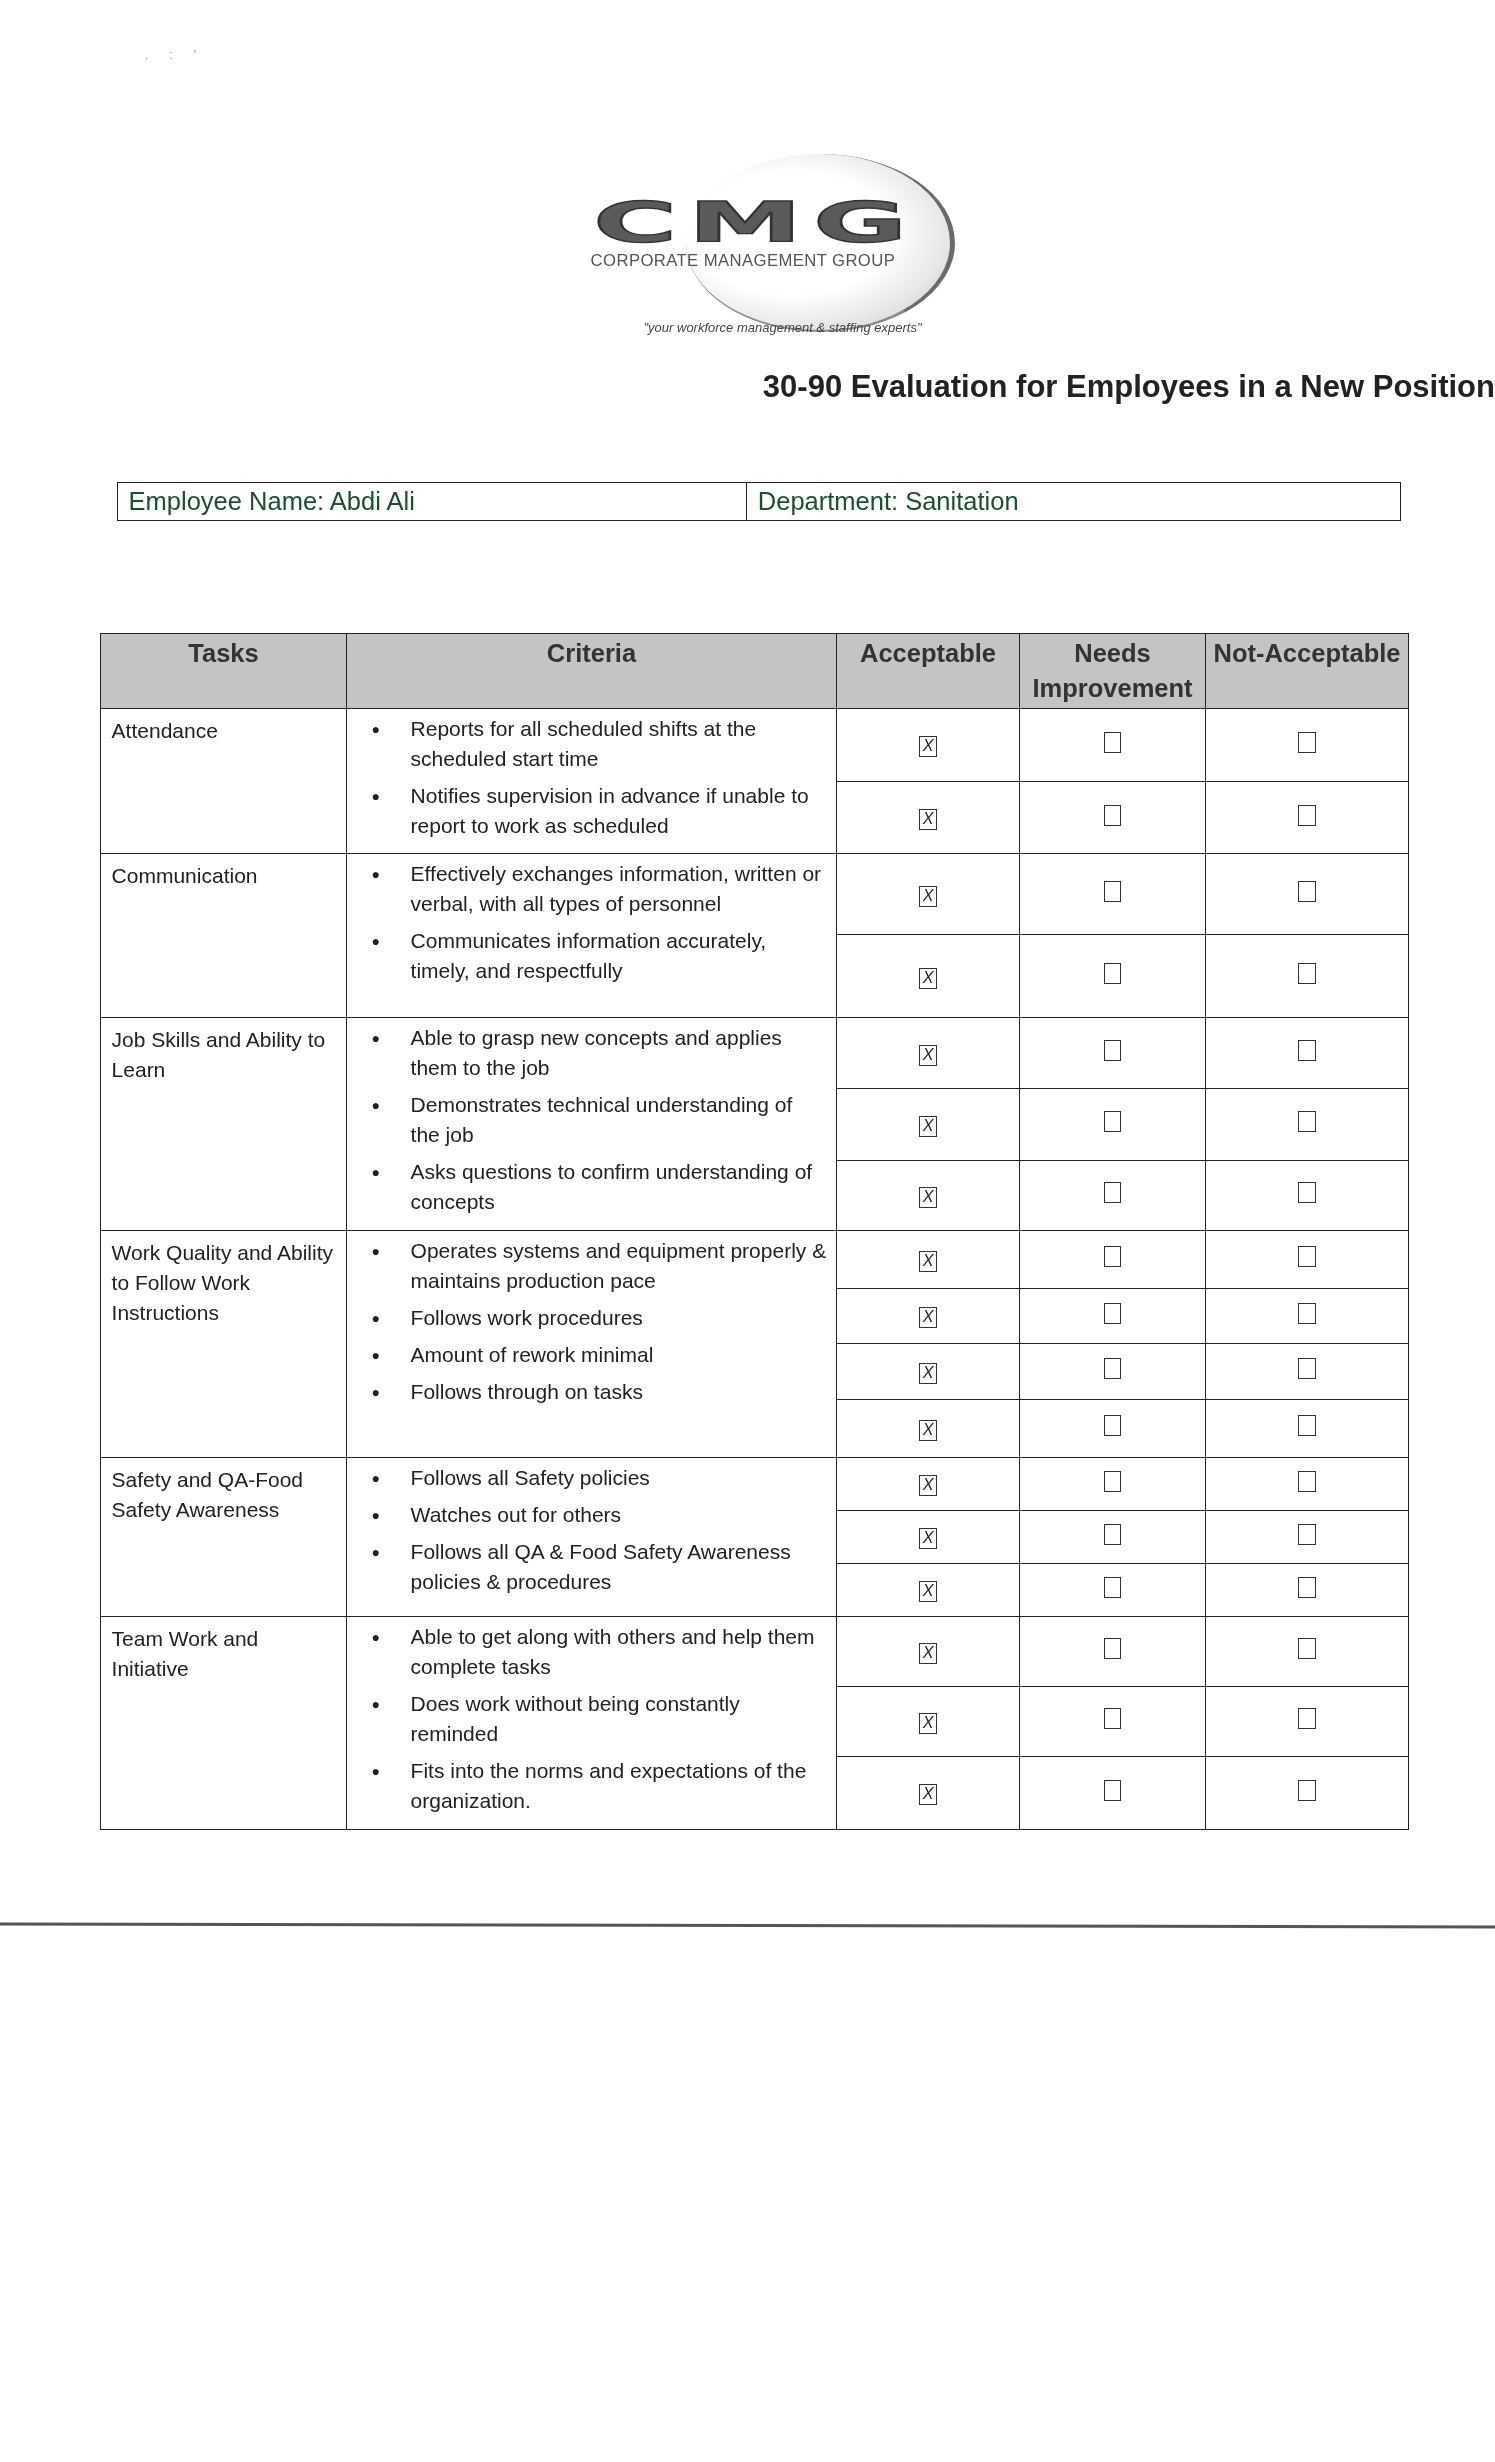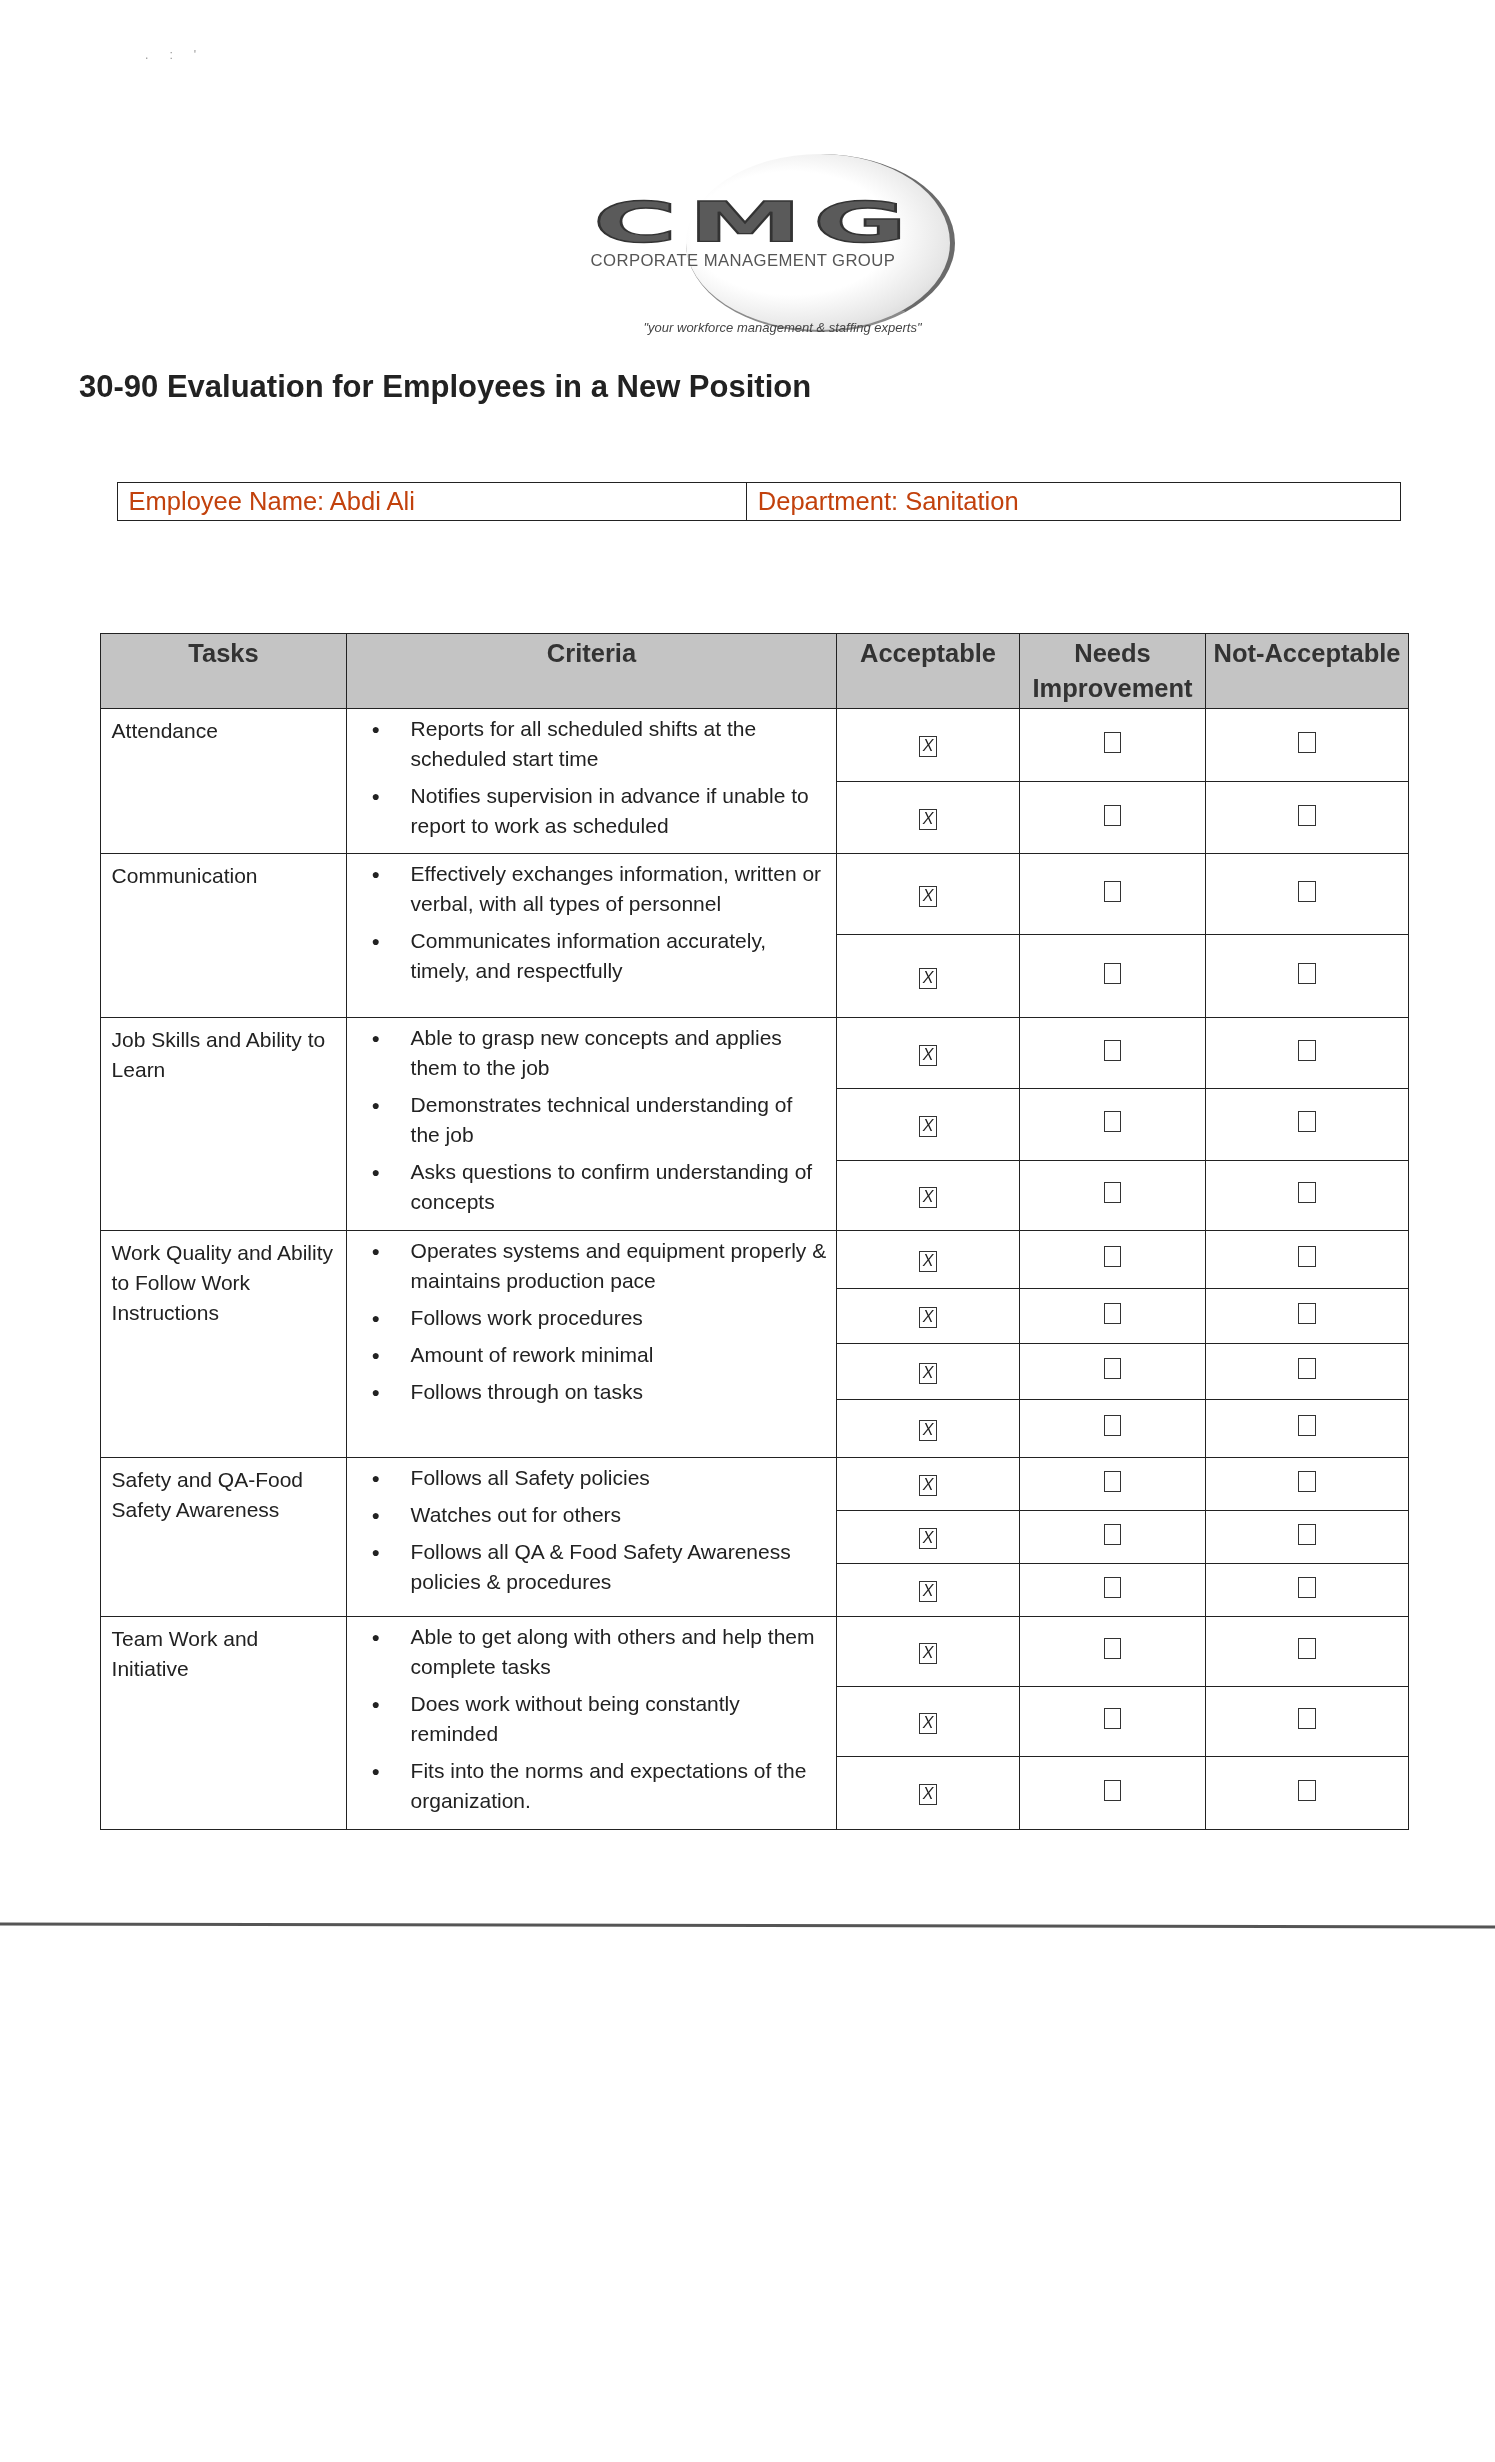--- a/index.html
+++ b/index.html
@@ -8,23 +8,23 @@
   .specks { position:absolute; left:145px; top:48px; font-size:12.3px; color:#999; letter-spacing:8.8px; }
   .logo { position:absolute; left:580px; top:154px; width:369px; height:189px; }
   .logo .swoosh { position:absolute; left:106px; top:0; width:264px; height:176px; border-radius:50%;
         background:radial-gradient(ellipse at 40% 45%, #fff 45%, #e6e6e6 70%, #bdbdbd 100%);
         border-right:5.3px solid #6a6a6a; border-bottom:2.6px solid #8a8a8a; }
   .logo .mark { position:absolute; left:13px; top:40px; font-family:"DejaVu Sans", sans-serif; font-weight:bold;
         font-size:74px; letter-spacing:7px; color:#5a5a5a; line-height:1; transform:scaleX(1.55) scaleY(0.75); transform-origin:left top;
         -webkit-text-stroke:1.8px #333; }
   .logo .company { position:absolute; left:10.6px; top:97px; font-size:16.7px; letter-spacing:0.4px; color:#555; }
   .tagline { position:absolute; left:0; width:1495px; top:320px; text-align:center; font-size:13px; font-style:italic; color:#444; padding-left:70px; box-sizing:border-box; }
-  .title { position:absolute; left:0; width:1495px; top:369px; text-align:left; font-size:31px; font-weight:bold; color:#222; padding-left:79px; box-sizing:border-box; }
+  .title { position:absolute; left:0; width:1495px; top:369px; text-align:right; font-size:31px; font-weight:bold; color:#222; padding-left:79px; box-sizing:border-box; }
   .info { position:absolute; left:117px; top:482px; width:1284px; border-collapse:collapse; }
-  .info td { border:1.8px solid #222; font-size:25.5px; height:33px; padding:1.8px 10.6px; vertical-align:middle; color:#c2410c; }
+  .info td { border:1.8px solid #222; font-size:25.5px; height:33px; padding:1.8px 10.6px; vertical-align:middle; color:#14532d; }
   .info td.left { width:607px; }
   .eval { position:absolute; left:100px; top:633px; width:1309px; border-collapse:collapse; table-layout:fixed; }
   .eval th { background:#c4c4c4; border:1.8px solid #222; font-size:25.5px; font-weight:bold; color:#333; height:70px; vertical-align:top; padding:1.8px 3.5px; line-height:35px; }
   .eval td { border:1.8px solid #222; vertical-align:top; font-size:21px; color:#222; }
   .eval td.task { padding:7px 10.6px; line-height:30px; }
   .eval td.crit { padding:5.3px 8.8px 5.3px 17.6px; }
   .eval td.crit ul { margin:0; padding:0; list-style:none; }
   .eval td.crit li { position:relative; padding-left:46px; line-height:30px; margin-bottom:7px; }
   .eval td.crit li::before { content:"\25CF"; position:absolute; left:7px; top:0; font-size:14px; }
   .eval td.box { text-align:center; vertical-align:middle; padding:0; }

